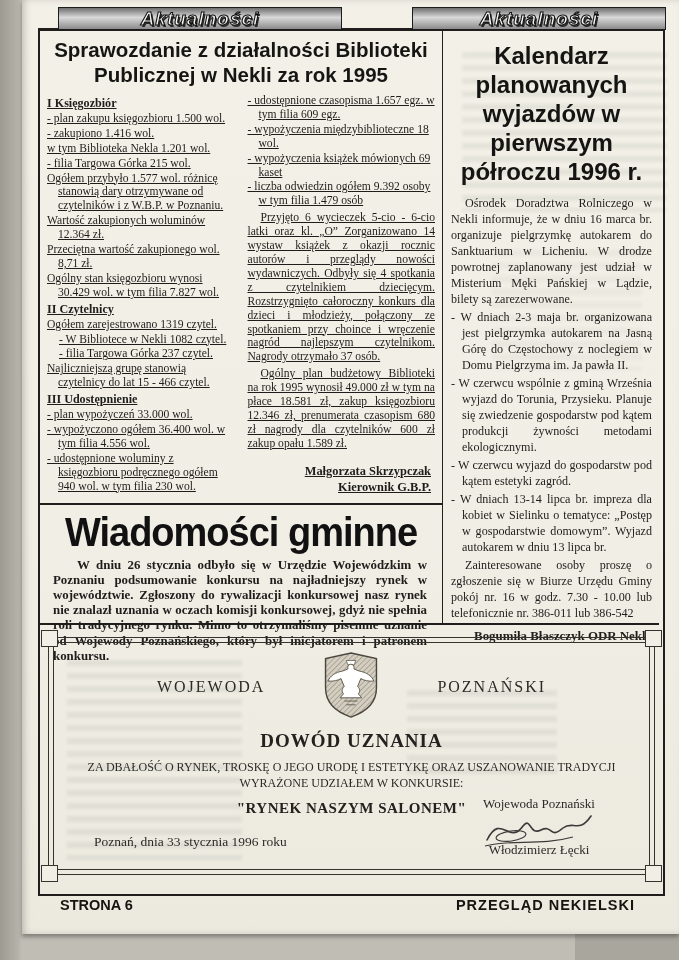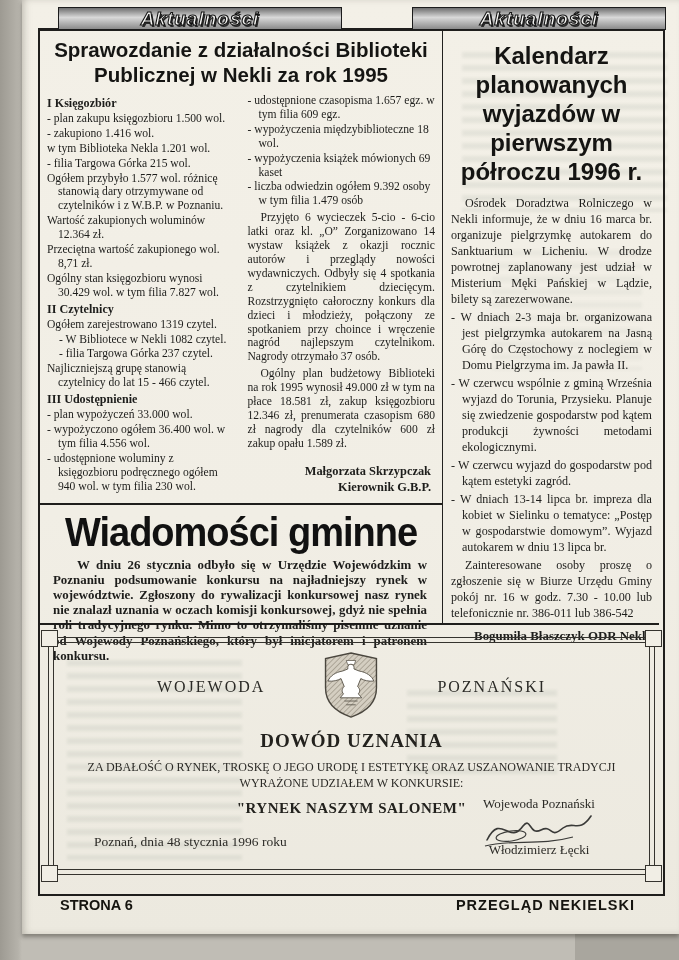--- a/index.html
+++ b/index.html
@@ -25,21 +25,21 @@
   
   .content-box{position:absolute;left:16px;top:28px;width:623px;height:863px;
           border:2px solid #1f1e1c;border-top-width:3px;z-index:1;}
   .top-section{position:absolute;left:0;top:0;right:4px;height:592px;display:flex;
           border-bottom:2px solid #1f1e1c;}
   .left-sec{flex:1;min-width:0;padding:2px 7px 0 7px;position:relative;z-index:1;}
   .right-sec{width:201px;border-left:1.5px solid #22211f;padding:2px 7px 0 8px;position:relative;z-index:1;}
   
   .lib-title{font-family:"Liberation Sans",sans-serif;font-weight:bold;font-size:20.5px;
           line-height:25px;text-align:center;margin:4px 4px 7px;color:#151513;}
-  .lib-cols{display:flex;gap:13px;}
+  .lib-cols{display:flex;gap:13px;text-decoration:underline;}
   .lib-col{flex:1;min-width:0;}
   .lib-col p{font-size:11.6px;line-height:13.9px;margin:0 0 1px;}
   .lib-col p.h{font-size:12.1px;font-weight:bold;margin-top:3px;}
   .lib-col p.b{padding-left:11px;text-indent:-11px;}
   .lib-col p.i2{margin-left:12px;padding-left:10px;text-indent:-10px;}
   .lib-col p.kp{text-indent:13px;text-align:justify;margin-top:3px;}
   .lib-sig{text-align:right;font-weight:bold;font-size:12.4px;line-height:16px;
           margin-top:12px;padding-right:4px;}
   .rule{border:none;border-top:2px solid #1f1e1c;margin:8px -7px 0 -7px;}
   
@@ -193,21 +193,21 @@
             <div class="sig-svg">
               <svg width="120" height="46" viewBox="0 0 120 46">
                 <path d="M8 34 C 22 6 30 40 44 20 C 52 10 50 30 62 24 C 74 18 70 34 84 22 C 94 14 100 28 112 10" fill="none" stroke="#3a3a38" stroke-width="1.6" stroke-linecap="round"></path>
                 <path d="M6 40 C 32 33 62 40 94 31" fill="none" stroke="#3a3a38" stroke-width="1.2"></path>
                 <ellipse cx="32" cy="30" rx="15" ry="5" fill="none" stroke="#3a3a38" stroke-width="1.1" transform="rotate(-8 32 30)"></ellipse>
               </svg>
             </div>
             <div>Włodzimierz Łęcki</div>
           </div>
 
-          <div class="dateline">Poznań, dnia 48 stycznia 1996 roku</div>
+          <div class="dateline">Poznań, dnia 33 stycznia 1996 roku</div>
         </div>
       </div>
     </div>
 
     <div class="footer">
       <span class="f-l">STRONA 6</span>
       <span class="f-r">PRZEGLĄD  NEKIELSKI</span>
     </div>
 
   </div>

